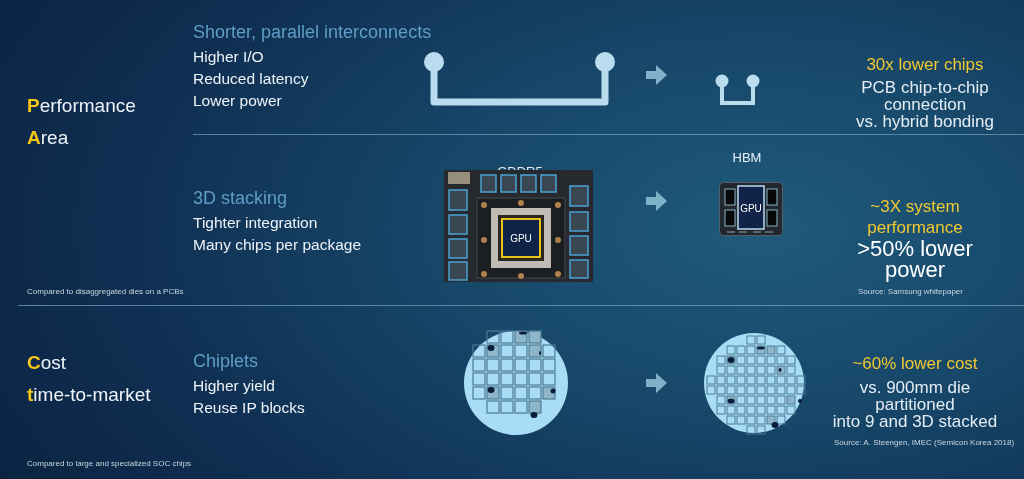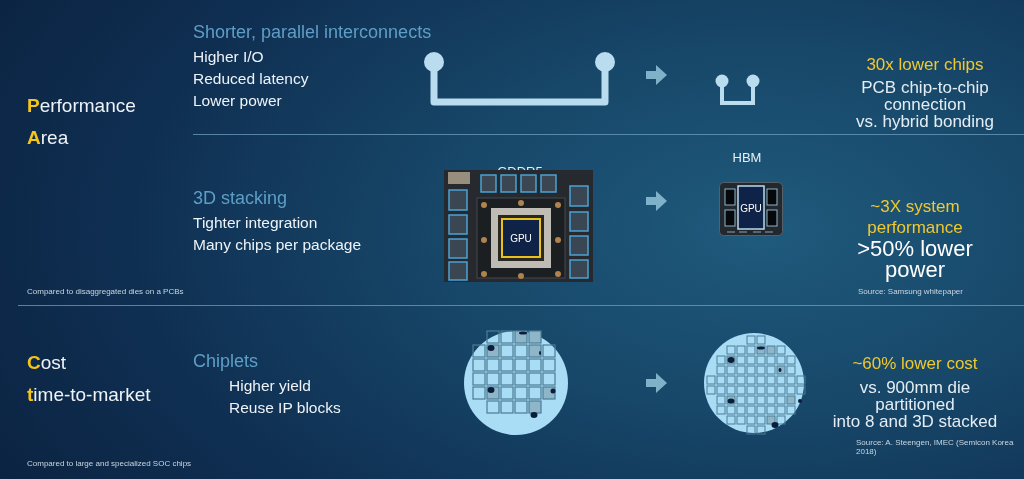--- a/index.html
+++ b/index.html
@@ -139,21 +139,21 @@
   <div class="result-hl" style="line-height:21px;">~3X system</div>
   <div class="result-hl" style="line-height:21px;">performance</div>
   <div class="result-white" style="line-height:21px;">&gt;50% lower power</div>
 </div>
 
 <div class="abs note" style="left:27px; top:287px;">Compared to disaggregated dies on a PCBs</div>
 <div class="abs note" style="left:858px; top:287px;">Source: Samsung whitepaper</div>
 
 <div class="abs" style="left:193px; top:351px;">
   <div class="sec-title">Chiplets</div>
-  <div style="margin-top:3px;margin-left:36px;">
+  <div style="margin-top:3px;">
     <div class="bullet">Higher yield</div>
     <div class="bullet">Reuse IP blocks</div>
   </div>
 </div>
 
 <svg class="abs" style="left:463px; top:330px;" width="106" height="106">
   <circle cx="53" cy="53" r="52" fill="#a9dcf5"></circle>
   <g fill="none" stroke="#4d7c96" stroke-width="1.2">
     <rect x="24" y="1" width="12" height="12"></rect>
       <rect x="38" y="1" width="12" height="12"></rect>
@@ -281,17 +281,17 @@
       <ellipse cx="77" cy="42" rx="1.5" ry="2"></ellipse>
     <ellipse cx="28" cy="73" rx="3.5" ry="2.5"></ellipse>
       <ellipse cx="97" cy="73" rx="2" ry="2"></ellipse>
       <ellipse cx="72" cy="97" rx="3.5" ry="3"></ellipse>
   </g>
 </svg>
 
 <div class="abs" style="left:830px; top:354px; width:170px;">
   <div class="result-hl">~60% lower cost</div>
   <div class="result-sub" style="margin-top:5px;">vs. 900mm die partitioned</div>
-  <div class="result-sub">into 8 and 3D stacked</div>
+  <div class="result-sub">into 9 and 3D stacked</div>
 </div>
 
 <div class="abs note" style="left:27px; top:459px;">Compared to large and specialized SOC chips</div>
-<div class="abs note" style="left:834px; top:438px;margin-left:22px;">Source: A. Steengen, IMEC (Semicon Korea 2018)</div>
+<div class="abs note" style="left:834px; top:438px;">Source: A. Steengen, IMEC (Semicon Korea 2018)</div>
 
 </body></html>

